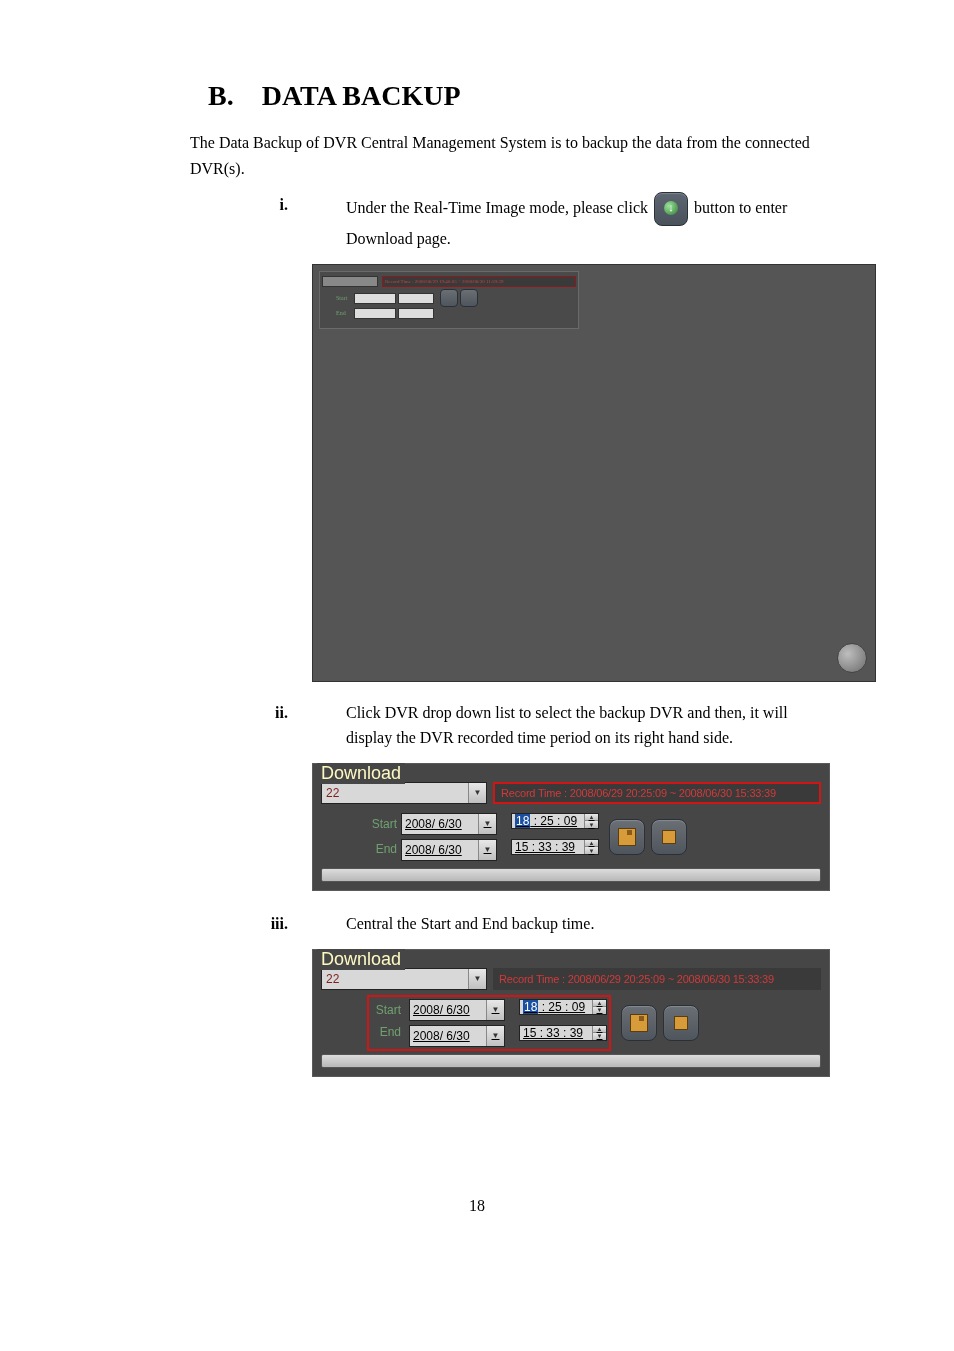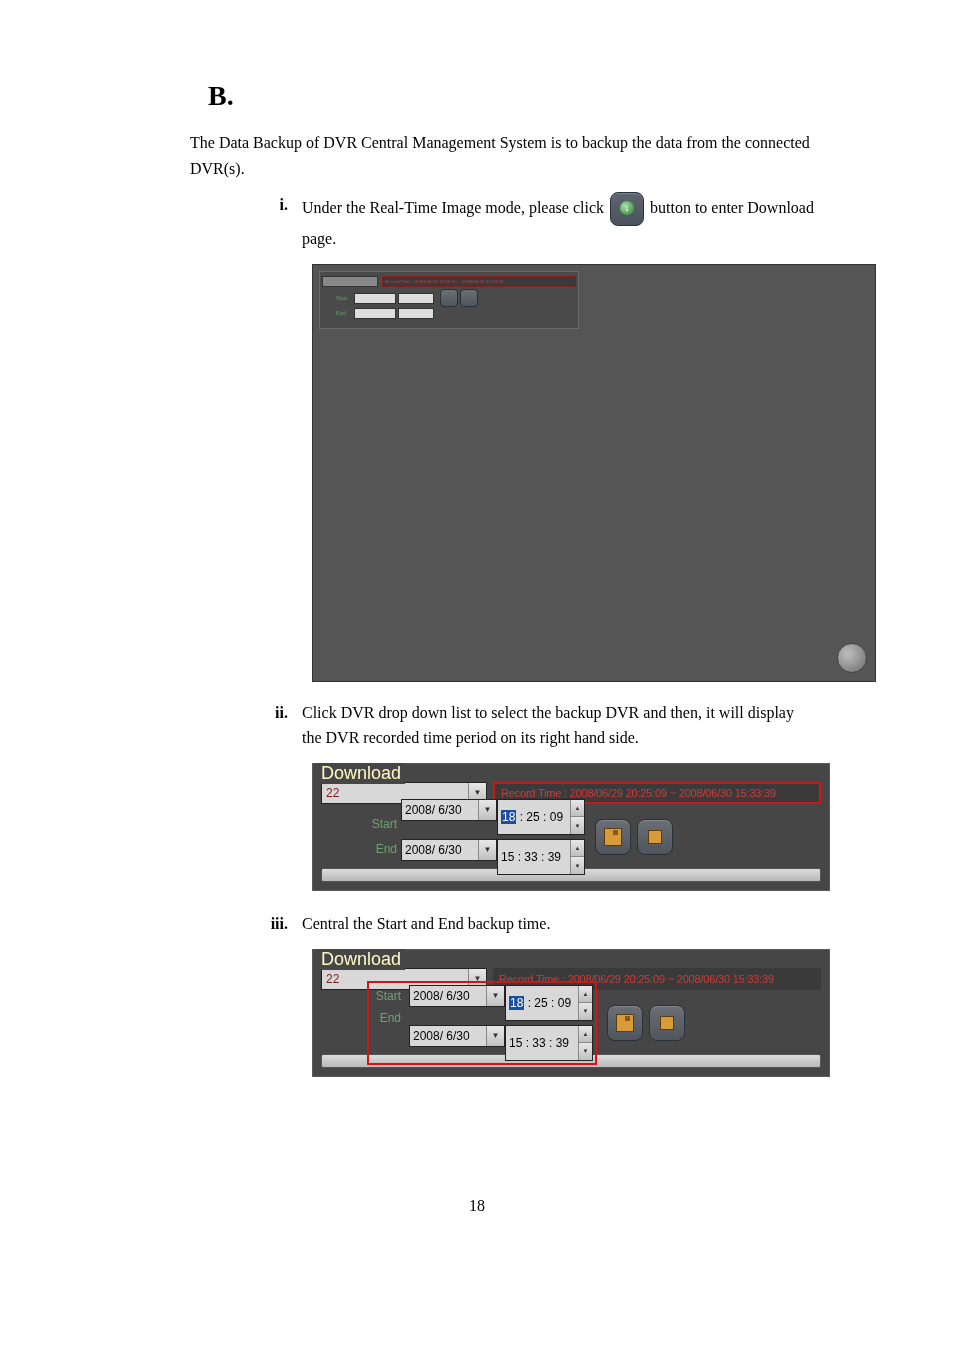--- a/index.html
+++ b/index.html
@@ -39,20 +39,21 @@
       line-height: 1.6;
     }
     .list-marker {
       font-weight: bold;
       min-width: 32px;
       text-align: right;
       padding-right: 14px;
     }
     .list-content {
       flex: 1;
+      margin-left: 44px;
     }
     .inline-icon {
       display: inline-block;
       width: 34px;
       height: 34px;
       vertical-align: middle;
       position: relative;
       margin: 0 2px;
     }
     .icon-download {
@@ -260,21 +261,22 @@
       height: 22px;
       line-height: 22px;
     }
     .time-inputs {
       display: flex;
       flex-direction: column;
       gap: 4px;
     }
     .time-input-row {
       display: flex;
-      gap: 0;
+      gap: 14px;
+      text-decoration: underline;
     }
     .date-select {
       display: flex;
       align-items: center;
       background: #d8d8d8;
       border: 1px solid #222;
       height: 22px;
       width: 96px;
       font-family: Arial, sans-serif;
       font-size: 12px;
@@ -283,21 +285,21 @@
       flex: 1;
       padding-left: 3px;
       color: #000;
       white-space: nowrap;
     }
     .time-spinner {
       display: flex;
       align-items: center;
       background: #d8d8d8;
       border: 1px solid #222;
-      height: 36px;
+      height: 16px;
       width: 88px;
       font-family: Arial, sans-serif;
       font-size: 12px;
       position: relative;
     }
     .time-text {
       flex: 1;
       padding-left: 3px;
       color: #000;
     }
@@ -380,20 +382,21 @@
       display: flex;
       flex-direction: column;
       gap: 4px;
     }
   </style>
 </head>
 <body>
 
 <div class="heading">
   <span>B.</span>
+  <span>DATA BACKUP</span>
 </div>
 
 <p class="intro-text">The Data Backup of DVR Central Management System is to backup the data from the connected DVR(s).</p>
 
 <div class="list-item">
   <div class="list-marker">i.</div>
   <div class="list-content">
     <span>Under the Real-Time Image mode, please click </span>
     <span class="inline-icon icon-download"></span>
     <span> button to enter Download page.</span>

